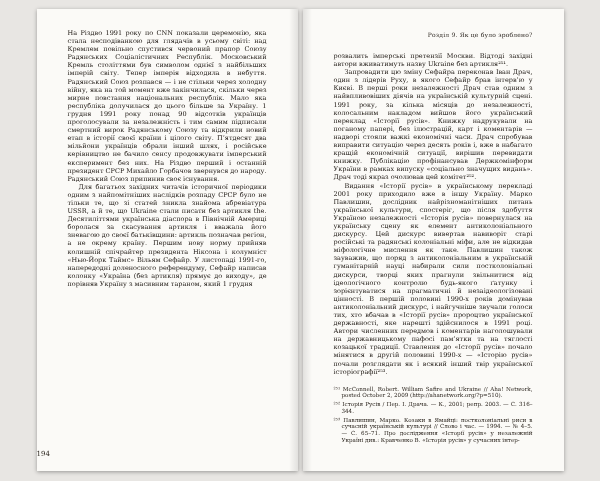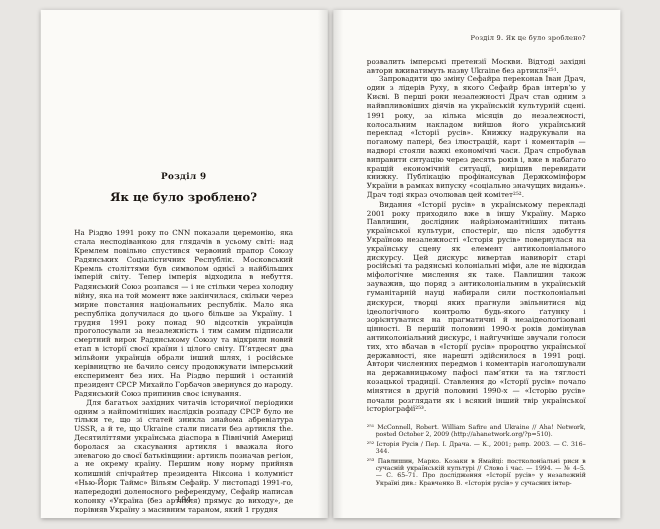--- a/index.html
+++ b/index.html
@@ -93,35 +93,31 @@
     margin: 0 0 2px 0;
     padding-left: 8px;
     text-indent: -8px;
     color: #241d16;
   }
   .page-number {
     position: absolute;
     bottom: 13px;
     left: 0;
     right: 0;
-    text-align: center;
+    text-align: left;
     font-size: 7px;
     color: #2a241d;
   }
 </style>
 </head>
 <body>
 
 <div class="spread">
 
   <div class="page page-left">
-    <div class="chapter-head">
-      <div class="chapter-label">Розділ 9</div>
-      <div class="chapter-title">Як це було зроблено?</div>
-    </div>
     <p class="body-text">На Різдво 1991 року по CNN показали церемонію, яка стала несподіванкою для глядачів в усьому світі: над Кремлем повільно спустився червоний прапор Союзу Радянських Соціалістичних Республік. Московський Кремль століттями був символом однієї з найбільших імперій світу. Тепер імперія відходила в небуття. Радянський Союз розпався — і не стільки через холодну війну, яка на той момент вже закінчилася, скільки через мирне повстання національних республік. Мало яка республіка долучилася до цього більше за Україну. 1 грудня 1991 року понад 90 відсотків українців проголосували за незалежність і тим самим підписали смертний вирок Радянському Союзу та відкрили новий етап в історії своєї країни і цілого світу. П’ятдесят два мільйони українців обрали інший шлях, і російське керівництво не бачило сенсу продовжувати імперський експеримент без них. На Різдво перший і останній президент СРСР Михайло Горбачов звернувся до народу. Радянський Союз припинив своє існування.</p>
     <p class="body-text indent">Для багатьох західних читачів історичної періодики одним з найпомітніших наслідків розпаду СРСР було не тільки те, що зі статей зникла знайома абревіатура USSR, а й те, що Ukraine стали писати без артикля the. Десятиліттями українська діаспора в Північній Америці боролася за скасування артикля і вважала його зневагою до своєї батьківщини: артикль позначав регіон, а не окрему країну. Першим нову норму прийняв колишній спічрайтер президента Ніксона і колумніст «Нью-Йорк Таймс» Вільям Сефайр. У листопаді 1991-го, напередодні доленосного референдуму, Сефайр написав колонку «Україна (без артикля) прямує до виходу», де порівняв Україну з масивним тараном, який 1 грудня</p>
     <div class="page-number">194</div>
   </div>
 
   <div class="page page-right">
     <div class="running-header">Розділ 9. Як це було зроблено?</div>
     <p class="body-text">розвалить імперські претензії Москви. Відтоді західні автори вживатимуть назву Ukraine без артикля²⁵¹.</p>
     <p class="body-text indent">Запровадити цю зміну Сефайра переконав Іван Драч, один з лідерів Руху, в якого Сефайр брав інтерв’ю у Києві. В перші роки незалежності Драч став одним з найвпливовіших діячів на українській культурній сцені. 1991 року, за кілька місяців до незалежності, колосальним накладом вийшов його український переклад «Історії русів». Книжку надрукували на поганому папері, без ілюстрацій, карт і коментарів — надворі стояли важкі економічні часи. Драч спробував виправити ситуацію через десять років і, вже в набагато кращій економічній ситуації, вирішив перевидати книжку. Публікацію профінансував Держкомінформ України в рамках випуску «соціально значущих видань». Драч тоді якраз очолював цей комітет²⁵².</p>
     <p class="body-text indent">Видання «Історії русів» в українському перекладі 2001 року приходило вже в іншу Україну. Марко Павлишин, дослідник найрізноманітніших питань української культури, спостеріг, що після здобуття Україною незалежності «Історія русів» повернулася на українську сцену як елемент антиколоніального дискурсу. Цей дискурс вивертав навиворіт старі російські та радянські колоніальні міфи, але не відкидав міфологічне мислення як таке. Павлишин також зауважив, що поряд з антиколоніальним в українській гуманітарній науці набирали сили постколоніальні дискурси, творці яких прагнули звільнитися від ідеологічного контролю будь-якого ґатунку і зорієнтуватися на прагматичні й незаідеологізовані цінності. В першій половині 1990-х років домінував антиколоніальний дискурс, і найгучніше звучали голоси тих, хто вбачав в «Історії русів» пророцтво української державності, яке нарешті здійснилося в 1991 році. Автори численних передмов і коментарів наголошували на державницькому пафосі пам’ятки та на тяглості козацької традиції. Ставлення до «Історії русів» почало мінятися в другій половині 1990-х — «Історію русів» почали розглядати як і всякий інший твір української історіографії²⁵³.</p>

